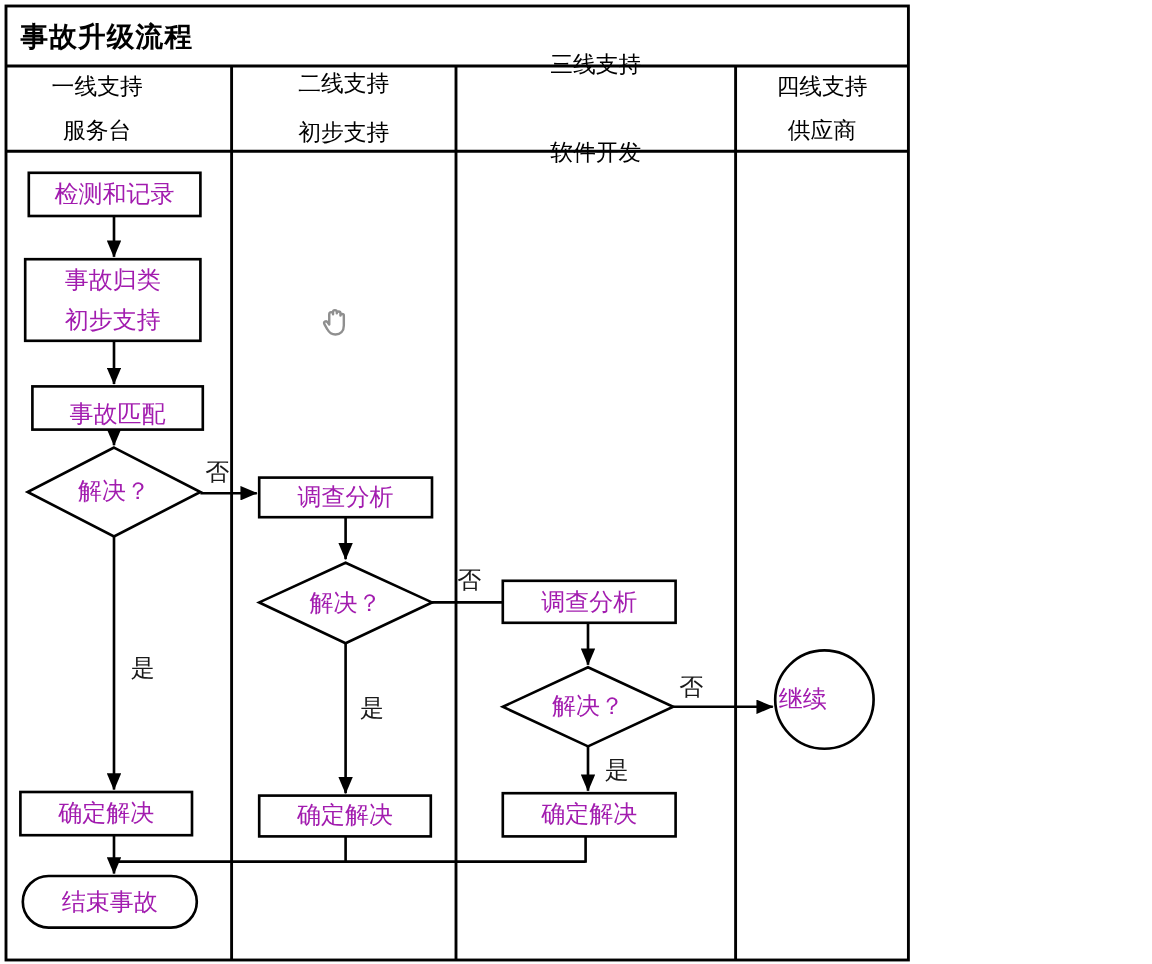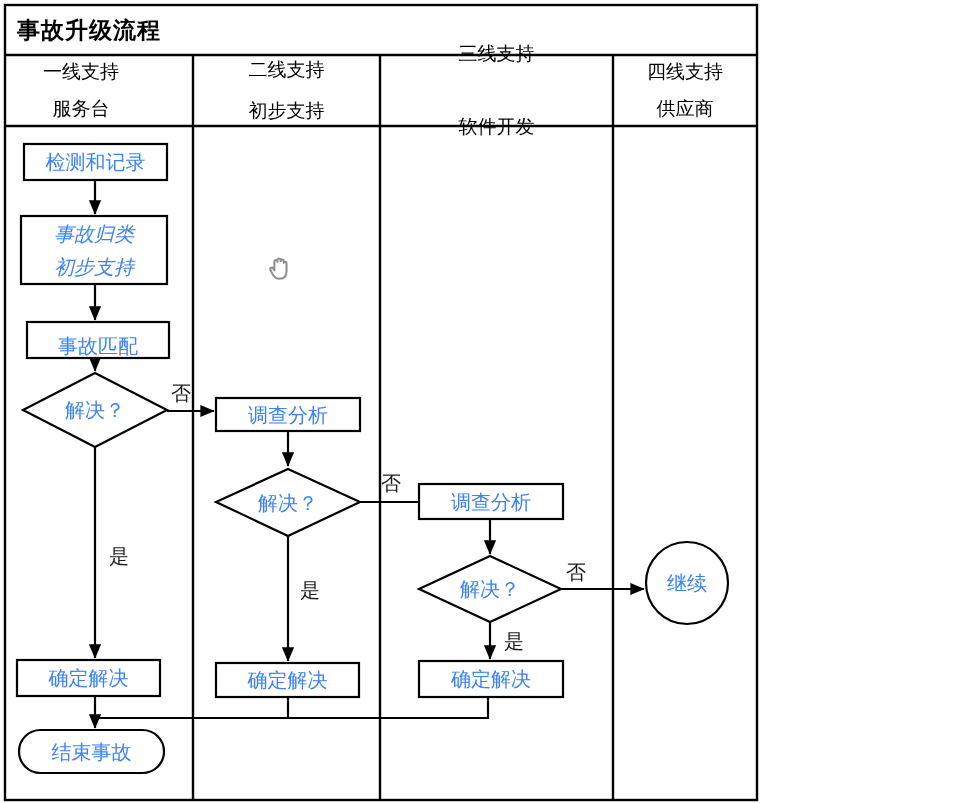--- a/index.html
+++ b/index.html
@@ -12,24 +12,24 @@
     overflow: hidden;
   }
   #stage { position: absolute; left: 0; top: 0; width: 960px; height: 803px; }
   #wires { position: absolute; left: 0; top: 0; }
   .lbl {
     position: absolute;
     display: flex; align-items: center; justify-content: center;
     text-align: center;
     font-size: 20px;
     line-height: 1.2;
-    color: #3b82f6;
+    color: #a21caf;
     white-space: nowrap;
   }
-  .lbl.two-line { flex-direction: column; gap: 9px; font-style: italic; }
+  .lbl.two-line { flex-direction: column; gap: 9px; }
   .title-cell {
     position: absolute; left: 7px; top: 7px; width: 748px; height: 46px;
     display: flex; align-items: center;
     padding-left: 10px;
     font-size: 23px; font-weight: bold; letter-spacing: 1px;
   }
   .lane-header {
     position: absolute; top: 57px; height: 67px;
     display: flex; flex-direction: column; align-items: center; justify-content: center;
     gap: 11px; font-size: 19px;
@@ -116,21 +116,21 @@
   <div class="lbl two-line" style="left:21px; top:216px; width:146px; height:68px;">
     <span>事故归类</span>
     <span>初步支持</span>
   </div>
   <div class="lbl" style="left:27px; top:322px; width:142px; height:48px;text-align:center;">事故匹配</div>
   <div class="lbl" style="left:23px; top:373px; width:144px; height:74px;">解决？</div>
   <div class="lbl" style="left:216px; top:398px; width:144px; height:33px;">调查分析</div>
   <div class="lbl" style="left:216px; top:469px; width:144px; height:67px;">解决？</div>
   <div class="lbl" style="left:419px; top:484px; width:144px; height:35px;">调查分析</div>
   <div class="lbl" style="left:419px; top:556px; width:142px; height:66px;">解决？</div>
-  <div class="lbl" style="left:646px; top:542px; width:82px; height:82px;">继续</div>
+  <div class="lbl" style="left:628px; top:542px; width:82px; height:82px;">继续</div>
   <div class="lbl" style="left:17px; top:660px; width:143px; height:36px;">确定解决</div>
   <div class="lbl" style="left:216px; top:663px; width:143px; height:34px;">确定解决</div>
   <div class="lbl" style="left:419px; top:661px; width:144px; height:36px;">确定解决</div>
   <div class="lbl" style="left:19px; top:730px; width:145px; height:43px;">结束事故</div>
 
   <div class="edge-label" style="left:171px; top:380px;">否</div>
   <div class="edge-label" style="left:109px; top:543px;">是</div>
   <div class="edge-label" style="left:381px; top:470px;">否</div>
   <div class="edge-label" style="left:300px; top:577px;">是</div>
   <div class="edge-label" style="left:566px; top:559px;">否</div>

